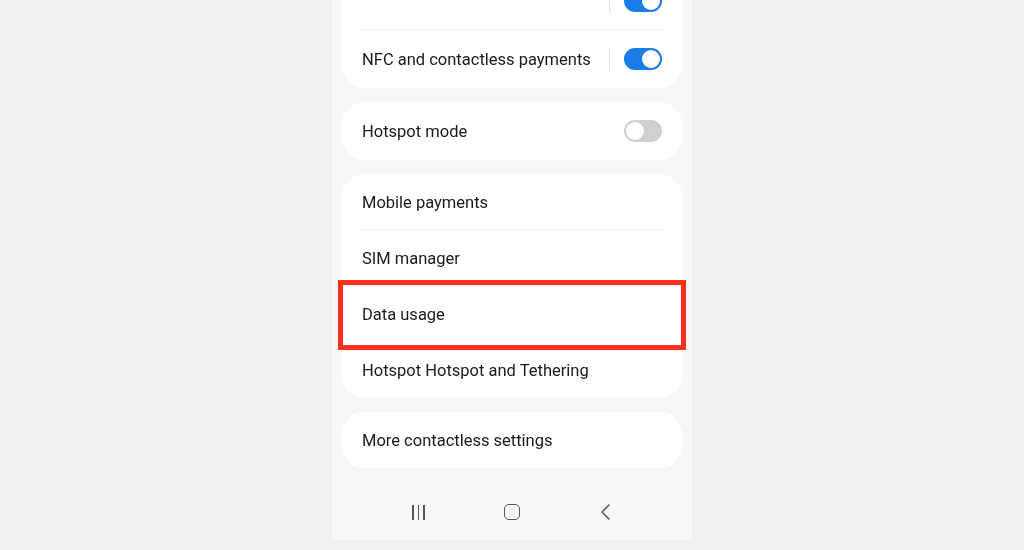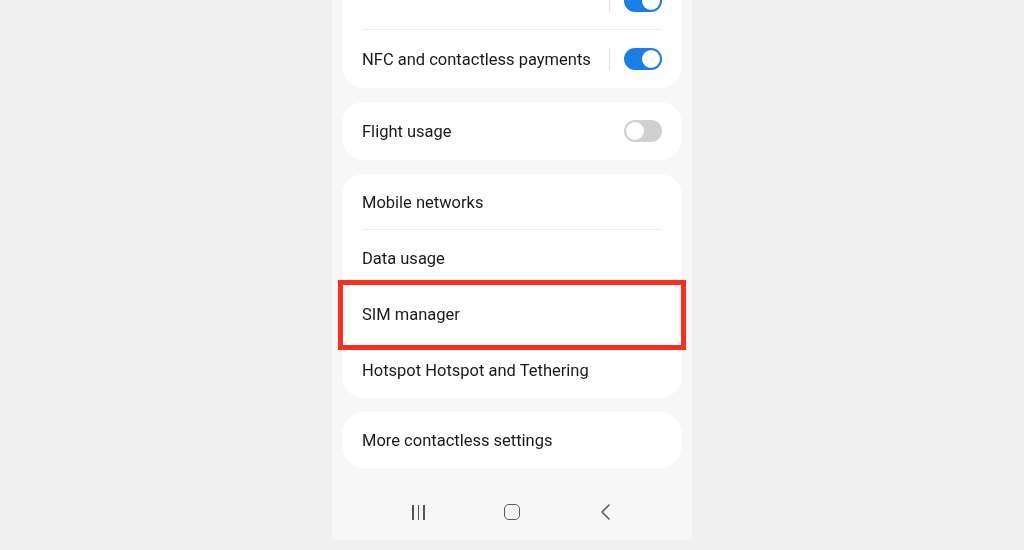--- a/index.html
+++ b/index.html
@@ -151,36 +151,36 @@
         <div class="toggle-divider"></div>
         <div class="toggle on">
             <div class="knob"></div>
           </div>
       </div>
     </div>
   </div>
 
   <div class="settings-group">
     <div class="settings-row">
-      <span class="row-label">Flight usage</span>
+      <span class="row-label">Hotspot mode</span>
       <div class="toggle off">
           <div class="knob"></div>
         </div>
     </div>
   </div>
 
   <div class="settings-group">
     <div class="settings-row with-divider">
-      <span class="row-label">Mobile networks</span>
+      <span class="row-label">Mobile payments</span>
+    </div>
+    <div class="settings-row">
+      <span class="row-label">SIM manager</span>
     </div>
     <div class="settings-row">
       <span class="row-label">Data usage</span>
-    </div>
-    <div class="settings-row">
-      <span class="row-label">SIM manager</span>
     </div>
     <div class="settings-row">
       <span class="row-label">Hotspot Hotspot and Tethering</span>
     </div>
   </div>
 
   <div class="settings-group">
     <div class="settings-row">
       <span class="row-label">More contactless settings</span>
     </div>

